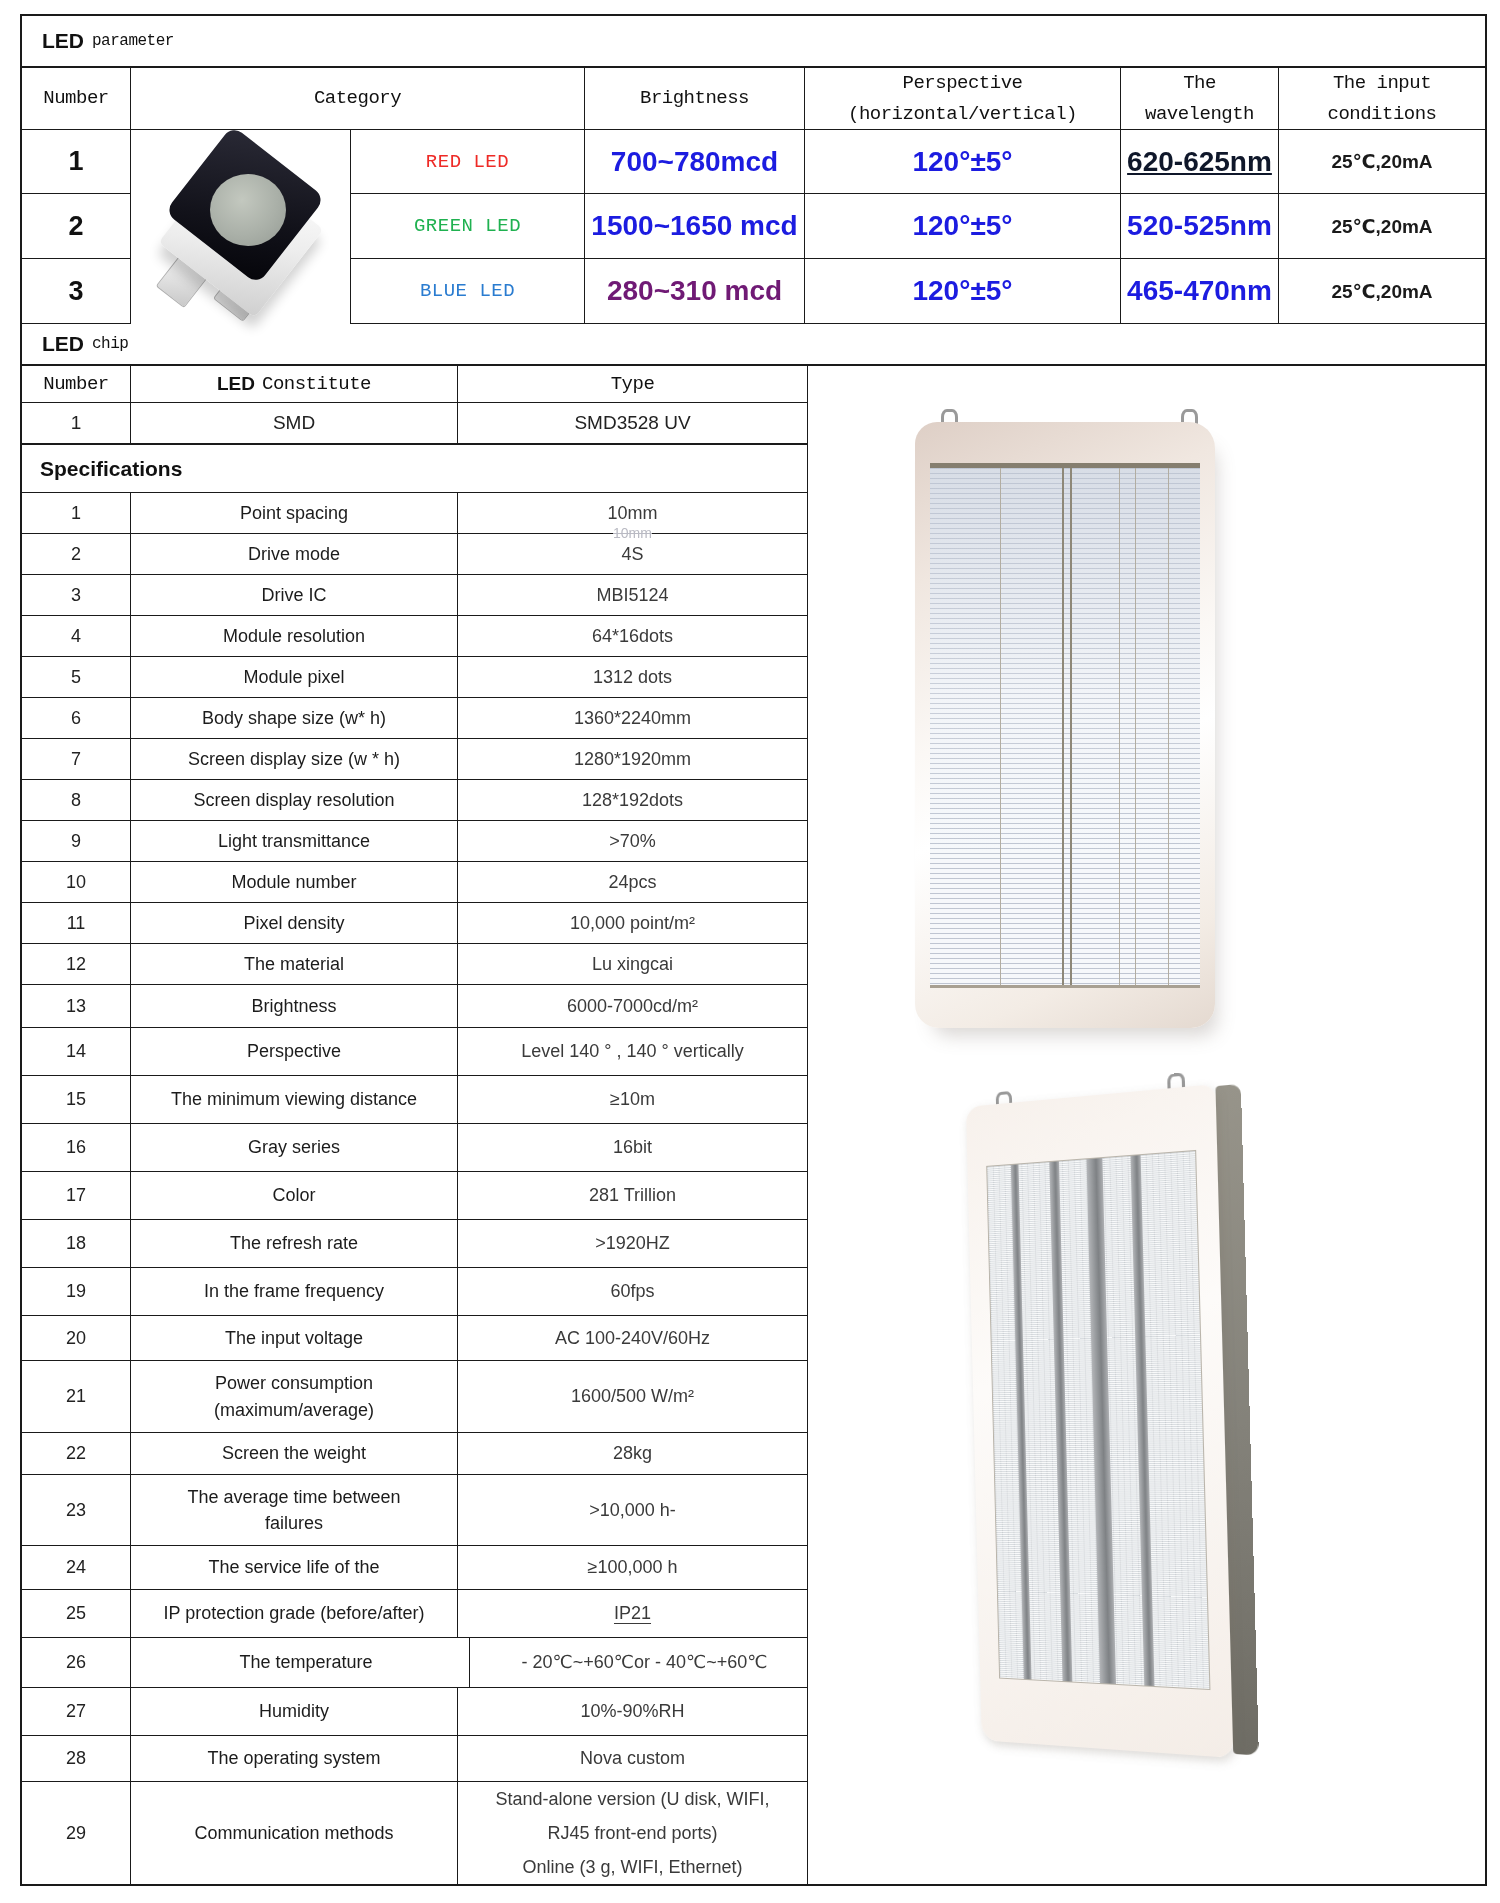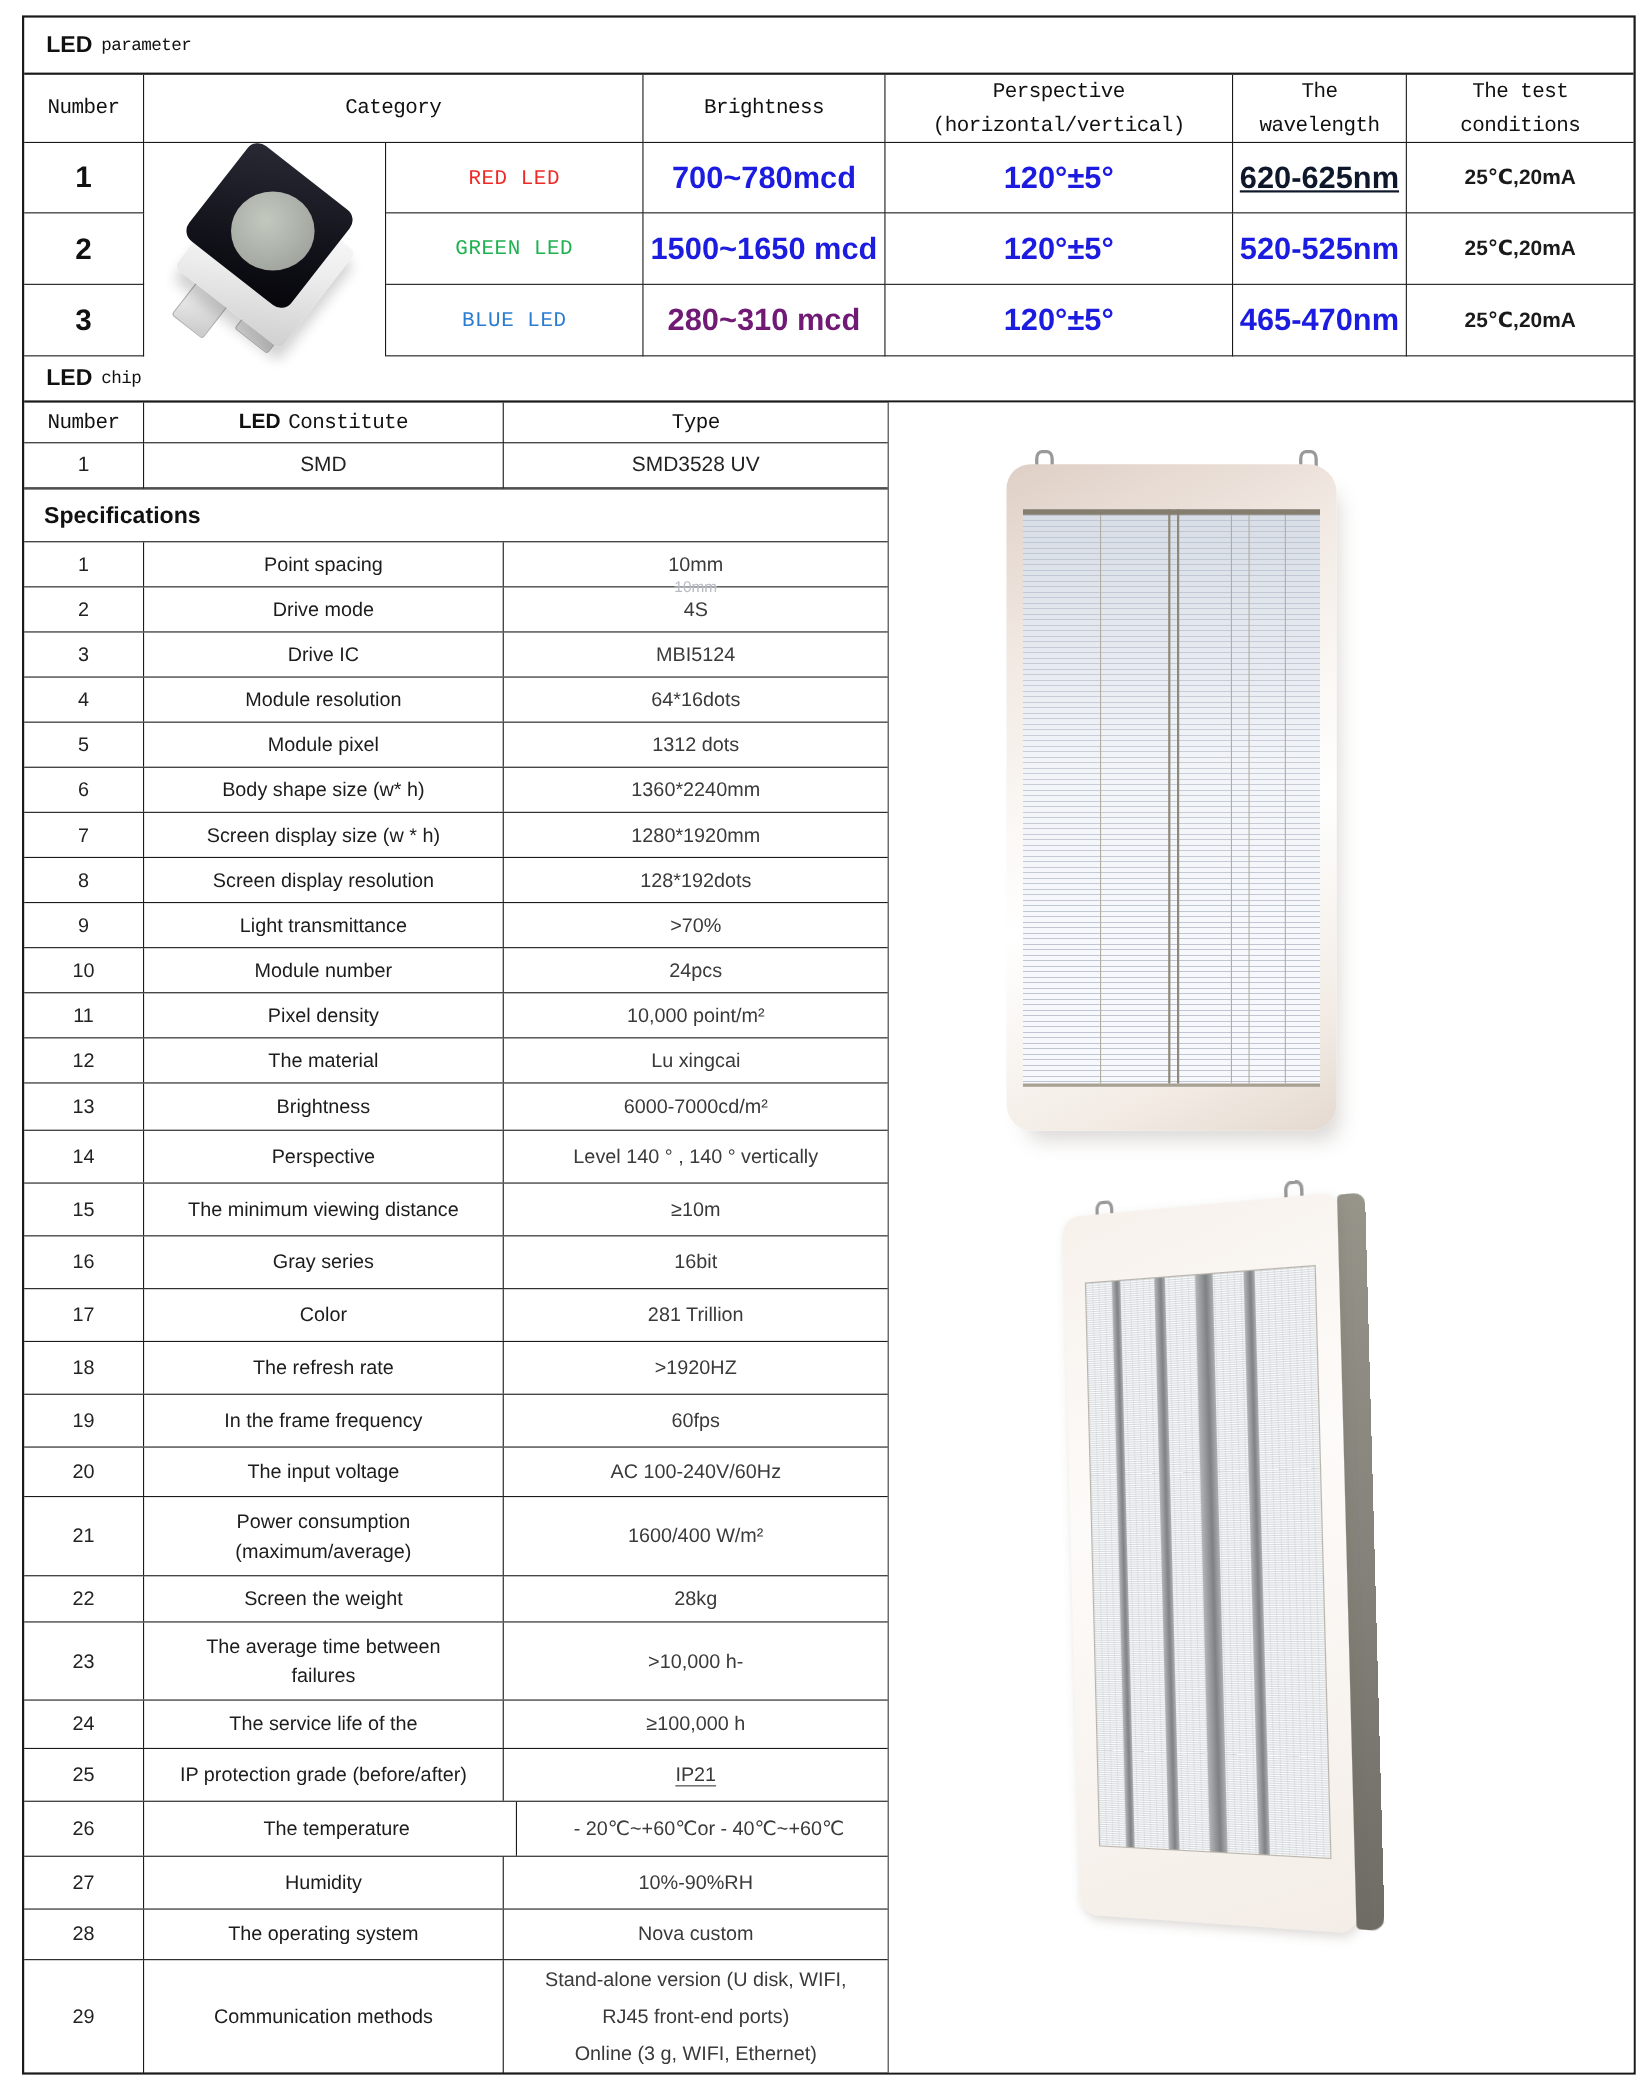--- a/index.html
+++ b/index.html
@@ -105,21 +105,21 @@
 
   <div class="tableA">
 
     <div class="cell hdr tw" style="grid-column:1;grid-row:1;">Number</div>
     <div class="cell hdr tw" style="grid-column:2/4;grid-row:1;">Category</div>
     <div class="cell hdr tw" style="grid-column:4;grid-row:1;">Brightness</div>
     <div class="cell hdr tw" style="grid-column:5;grid-row:1;">Perspective
 (horizontal/vertical)</div>
     <div class="cell hdr tw" style="grid-column:6;grid-row:1;">The
 wavelength</div>
-    <div class="cell hdr tw lastcol" style="grid-column:7;grid-row:1;">The test
+    <div class="cell hdr tw lastcol" style="grid-column:7;grid-row:1;">The input
 conditions</div>
 
     <div class="imgcell">
       <div class="smd">
         <div class="smd-foot1"></div>
         <div class="smd-foot2"></div>
         <div class="smd-body"></div>
         <div class="smd-top"></div>
         <div class="smd-lens"></div>
       </div>
@@ -348,21 +348,21 @@
       <span class="vmain">AC 100-240V/60Hz</span>
       <span class="ghost"></span>
     </div>
   </div>
 
   <div class="spec-row">
     <div class="sc num">21</div>
     <div class="sc label">Power consumption
 (maximum/average)</div>
     <div class="sc value">
-      <span class="vmain">1600/400 W/m²</span>
+      <span class="vmain">1600/500 W/m²</span>
       <span class="ghost"></span>
     </div>
   </div>
 
   <div class="spec-row">
     <div class="sc num">22</div>
     <div class="sc label">Screen the weight</div>
     <div class="sc value">
       <span class="vmain">28kg</span>
       <span class="ghost"></span>

